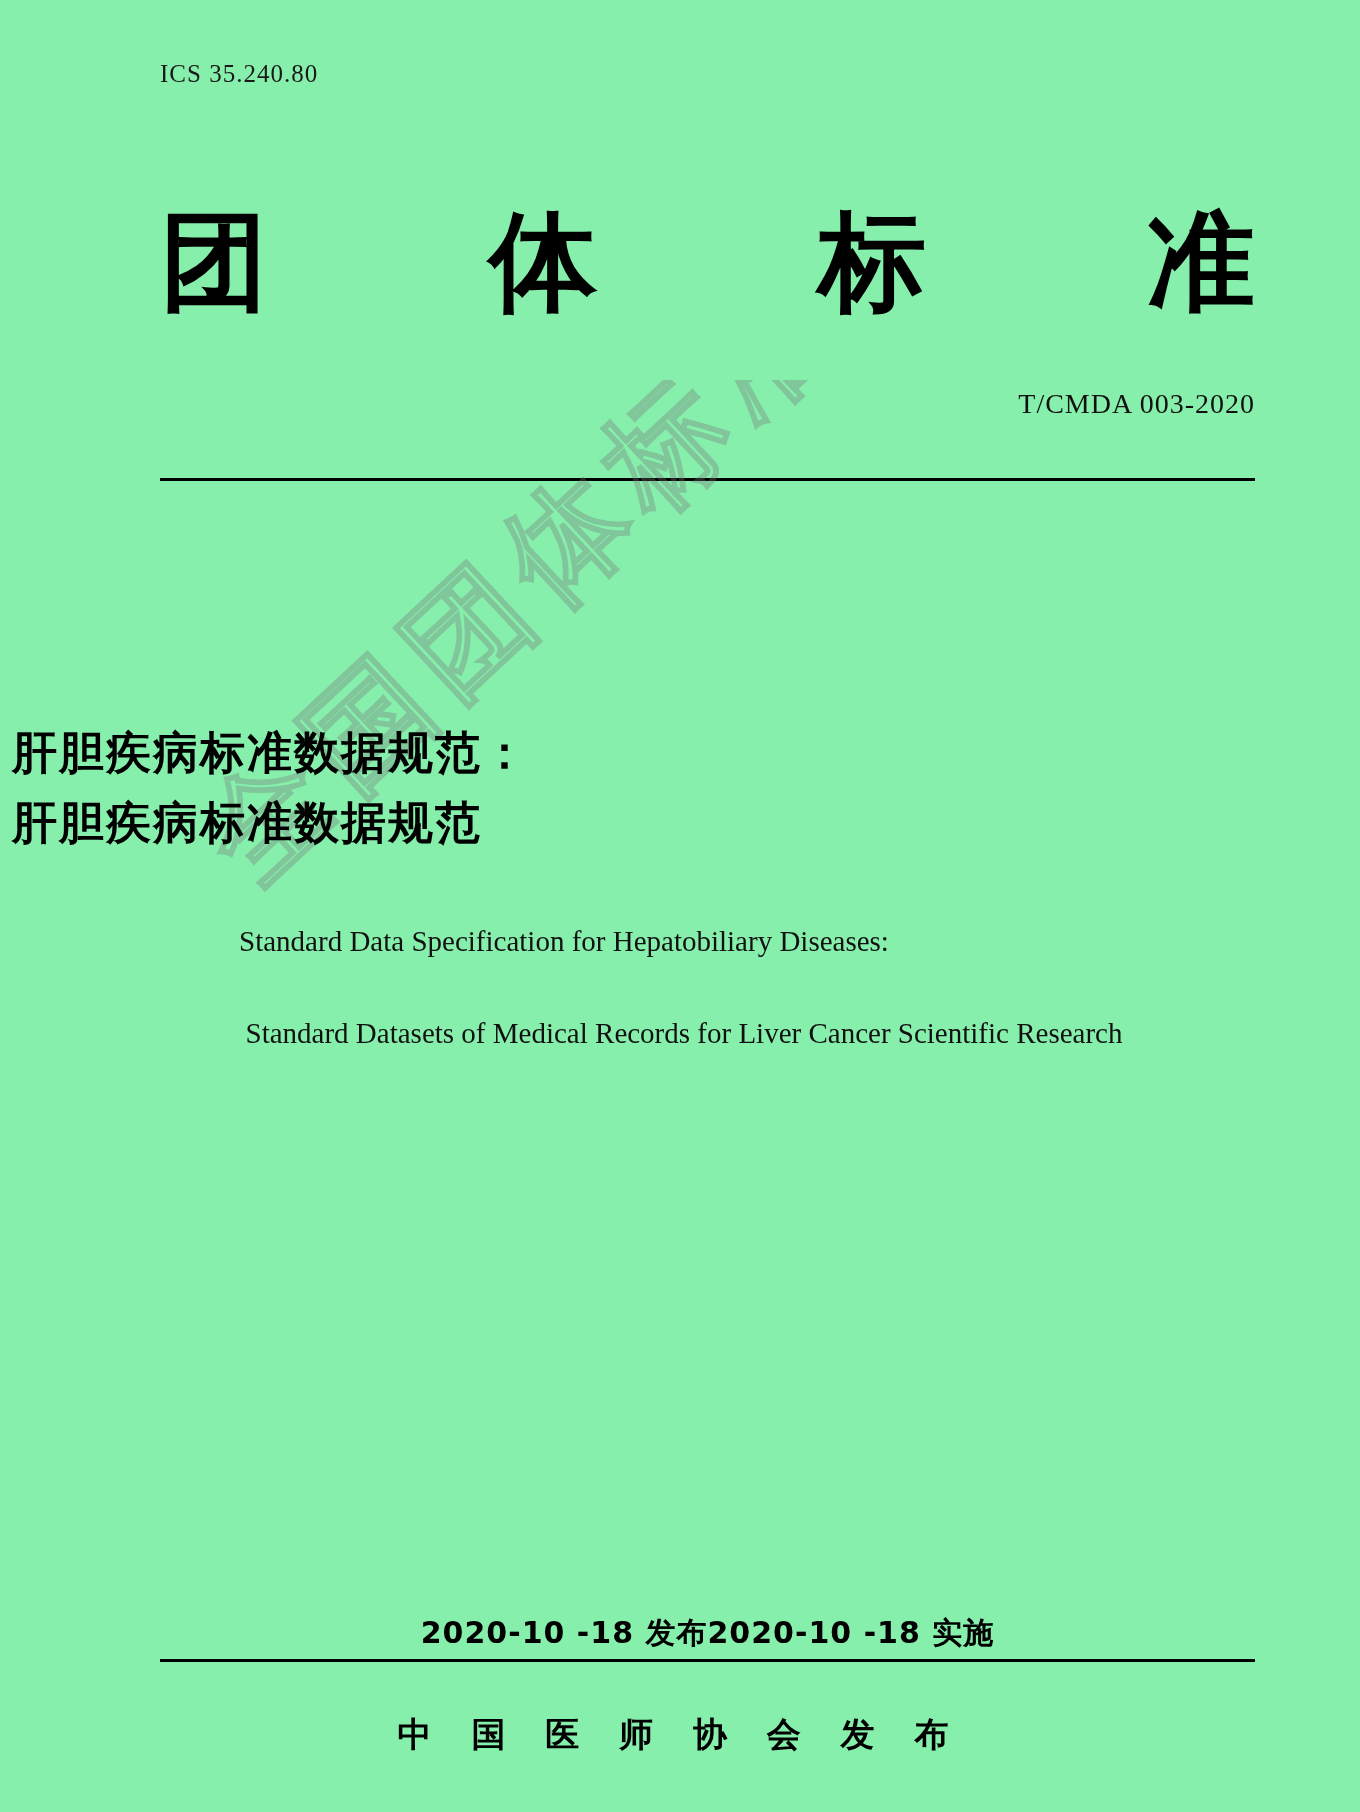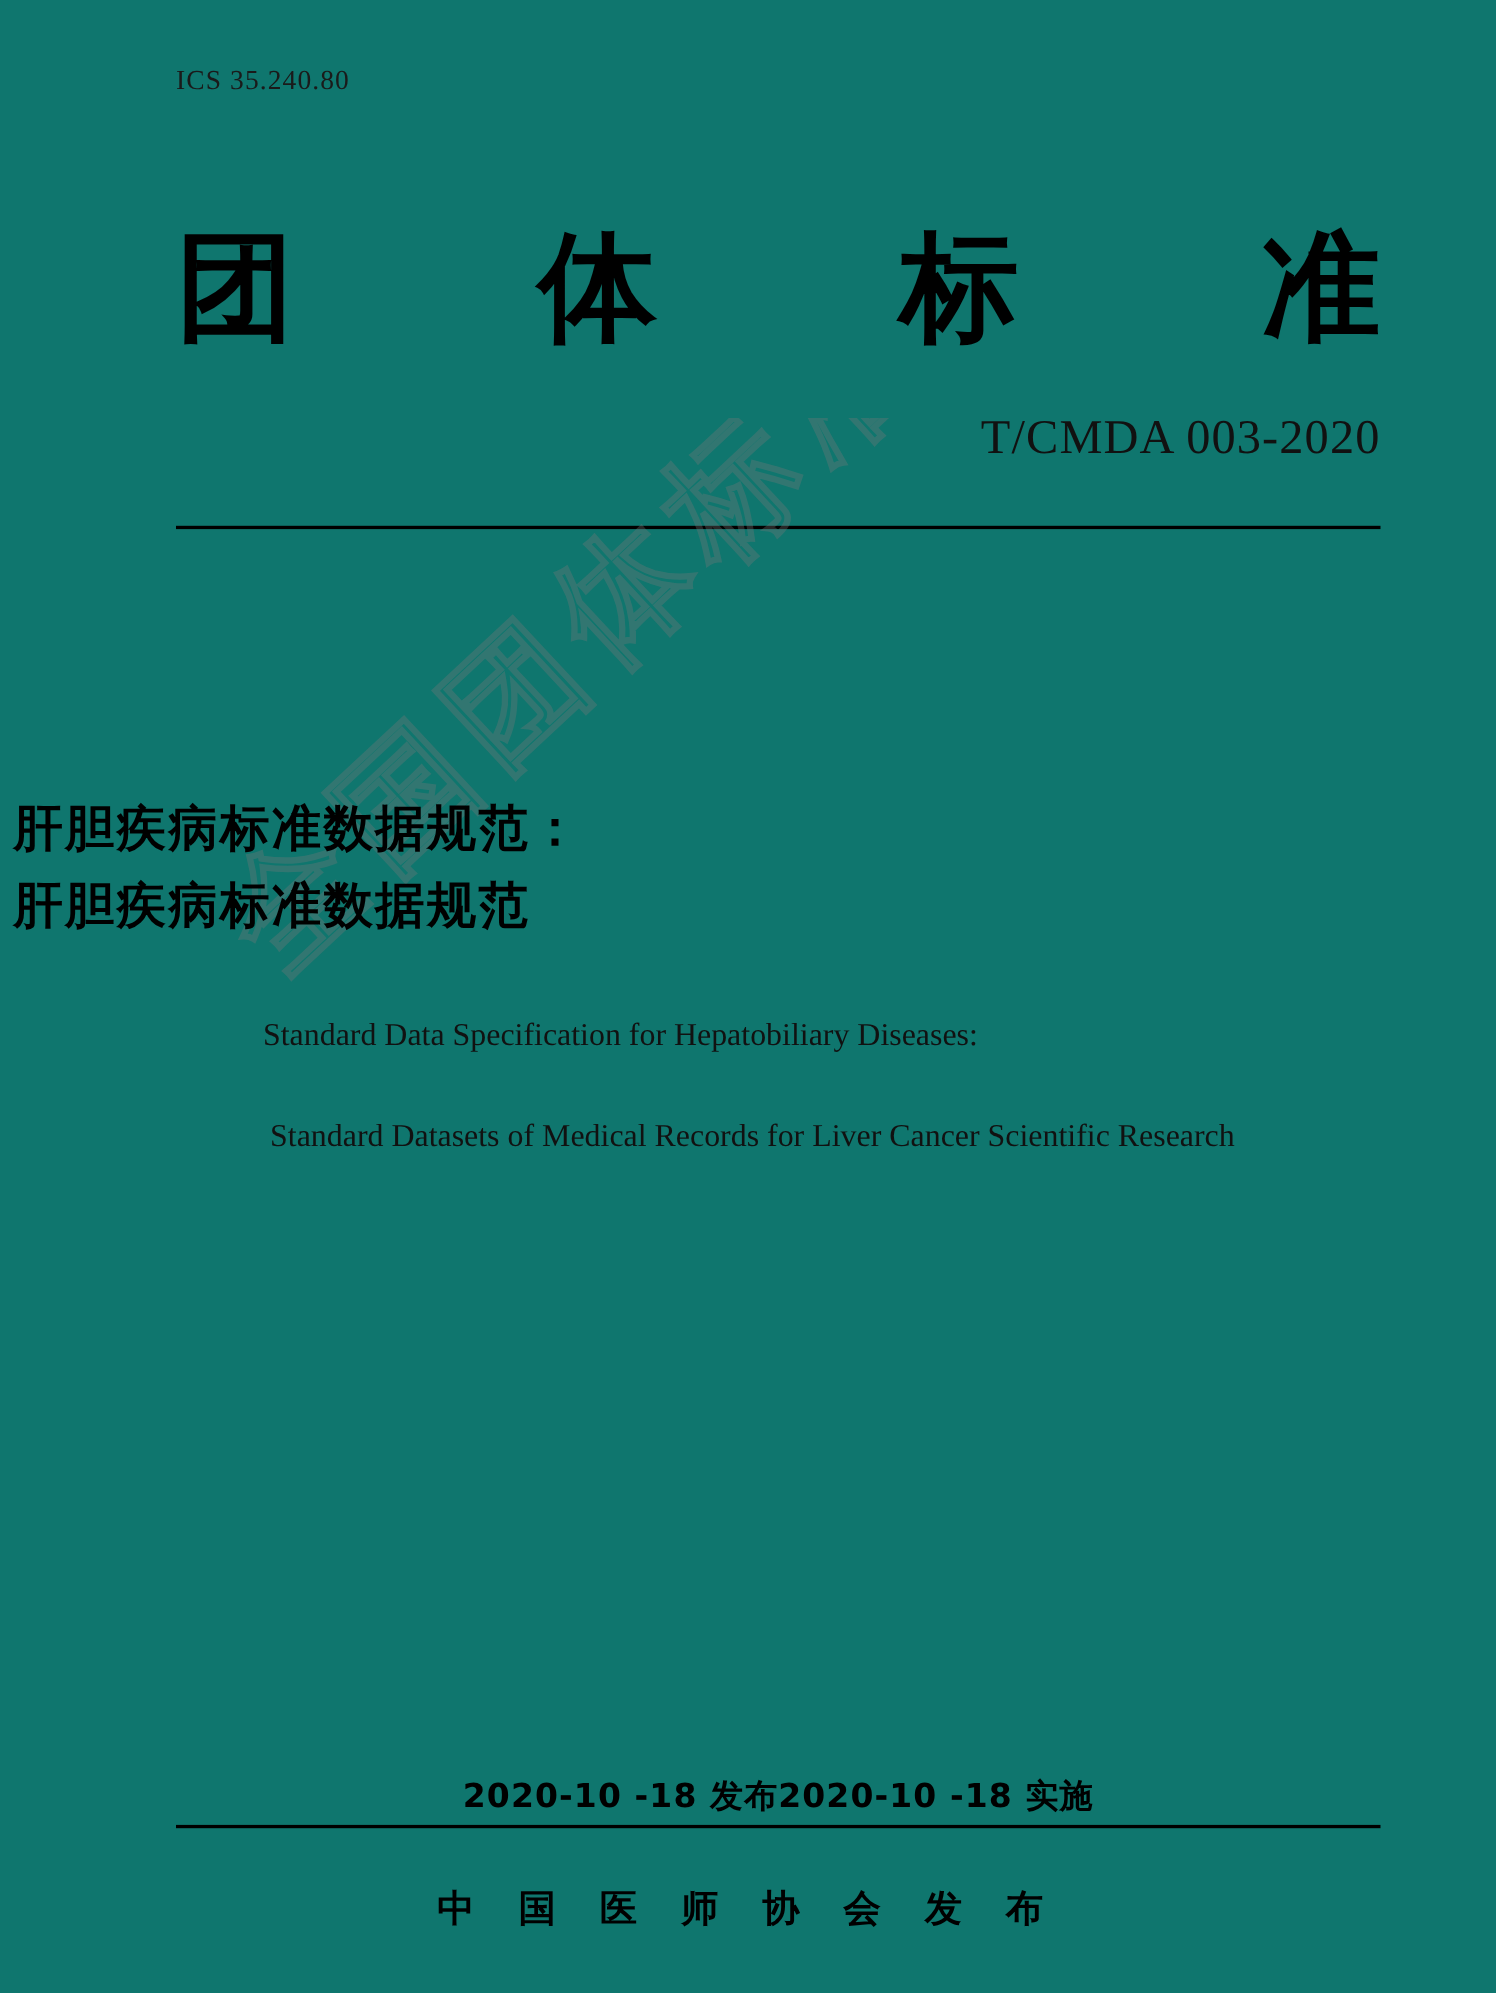--- a/index.html
+++ b/index.html
@@ -4,21 +4,21 @@
 <style>
   html, body {
     margin: 0;
     padding: 0;
     background: #ffffff;
   }
   .page {
     position: relative;
     width: 1360px;
     height: 1812px;
-    background: #0f766e;
+    background: #86efac;
     overflow: hidden;
     font-family: "Liberation Serif", serif;
     color: #000000;
   }
 
   
   .ics {
     position: absolute;
     left: 160px;
     top: 60px;
@@ -43,23 +43,23 @@
     color: #000000;
   }
   .big-title span {
     display: block;
   }
 
   
   .std-number {
     position: absolute;
     right: 105px;
-    top: 372px;
-    font-family: "Liberation Serif", serif;
-    font-size: 44px;
+    top: 388px;
+    font-family: "Liberation Serif", serif;
+    font-size: 28px;
     letter-spacing: 1px;
     color: #111111;
   }
 
   
   .rule-top {
     position: absolute;
     left: 160px;
     top: 478px;
     width: 1095px;

